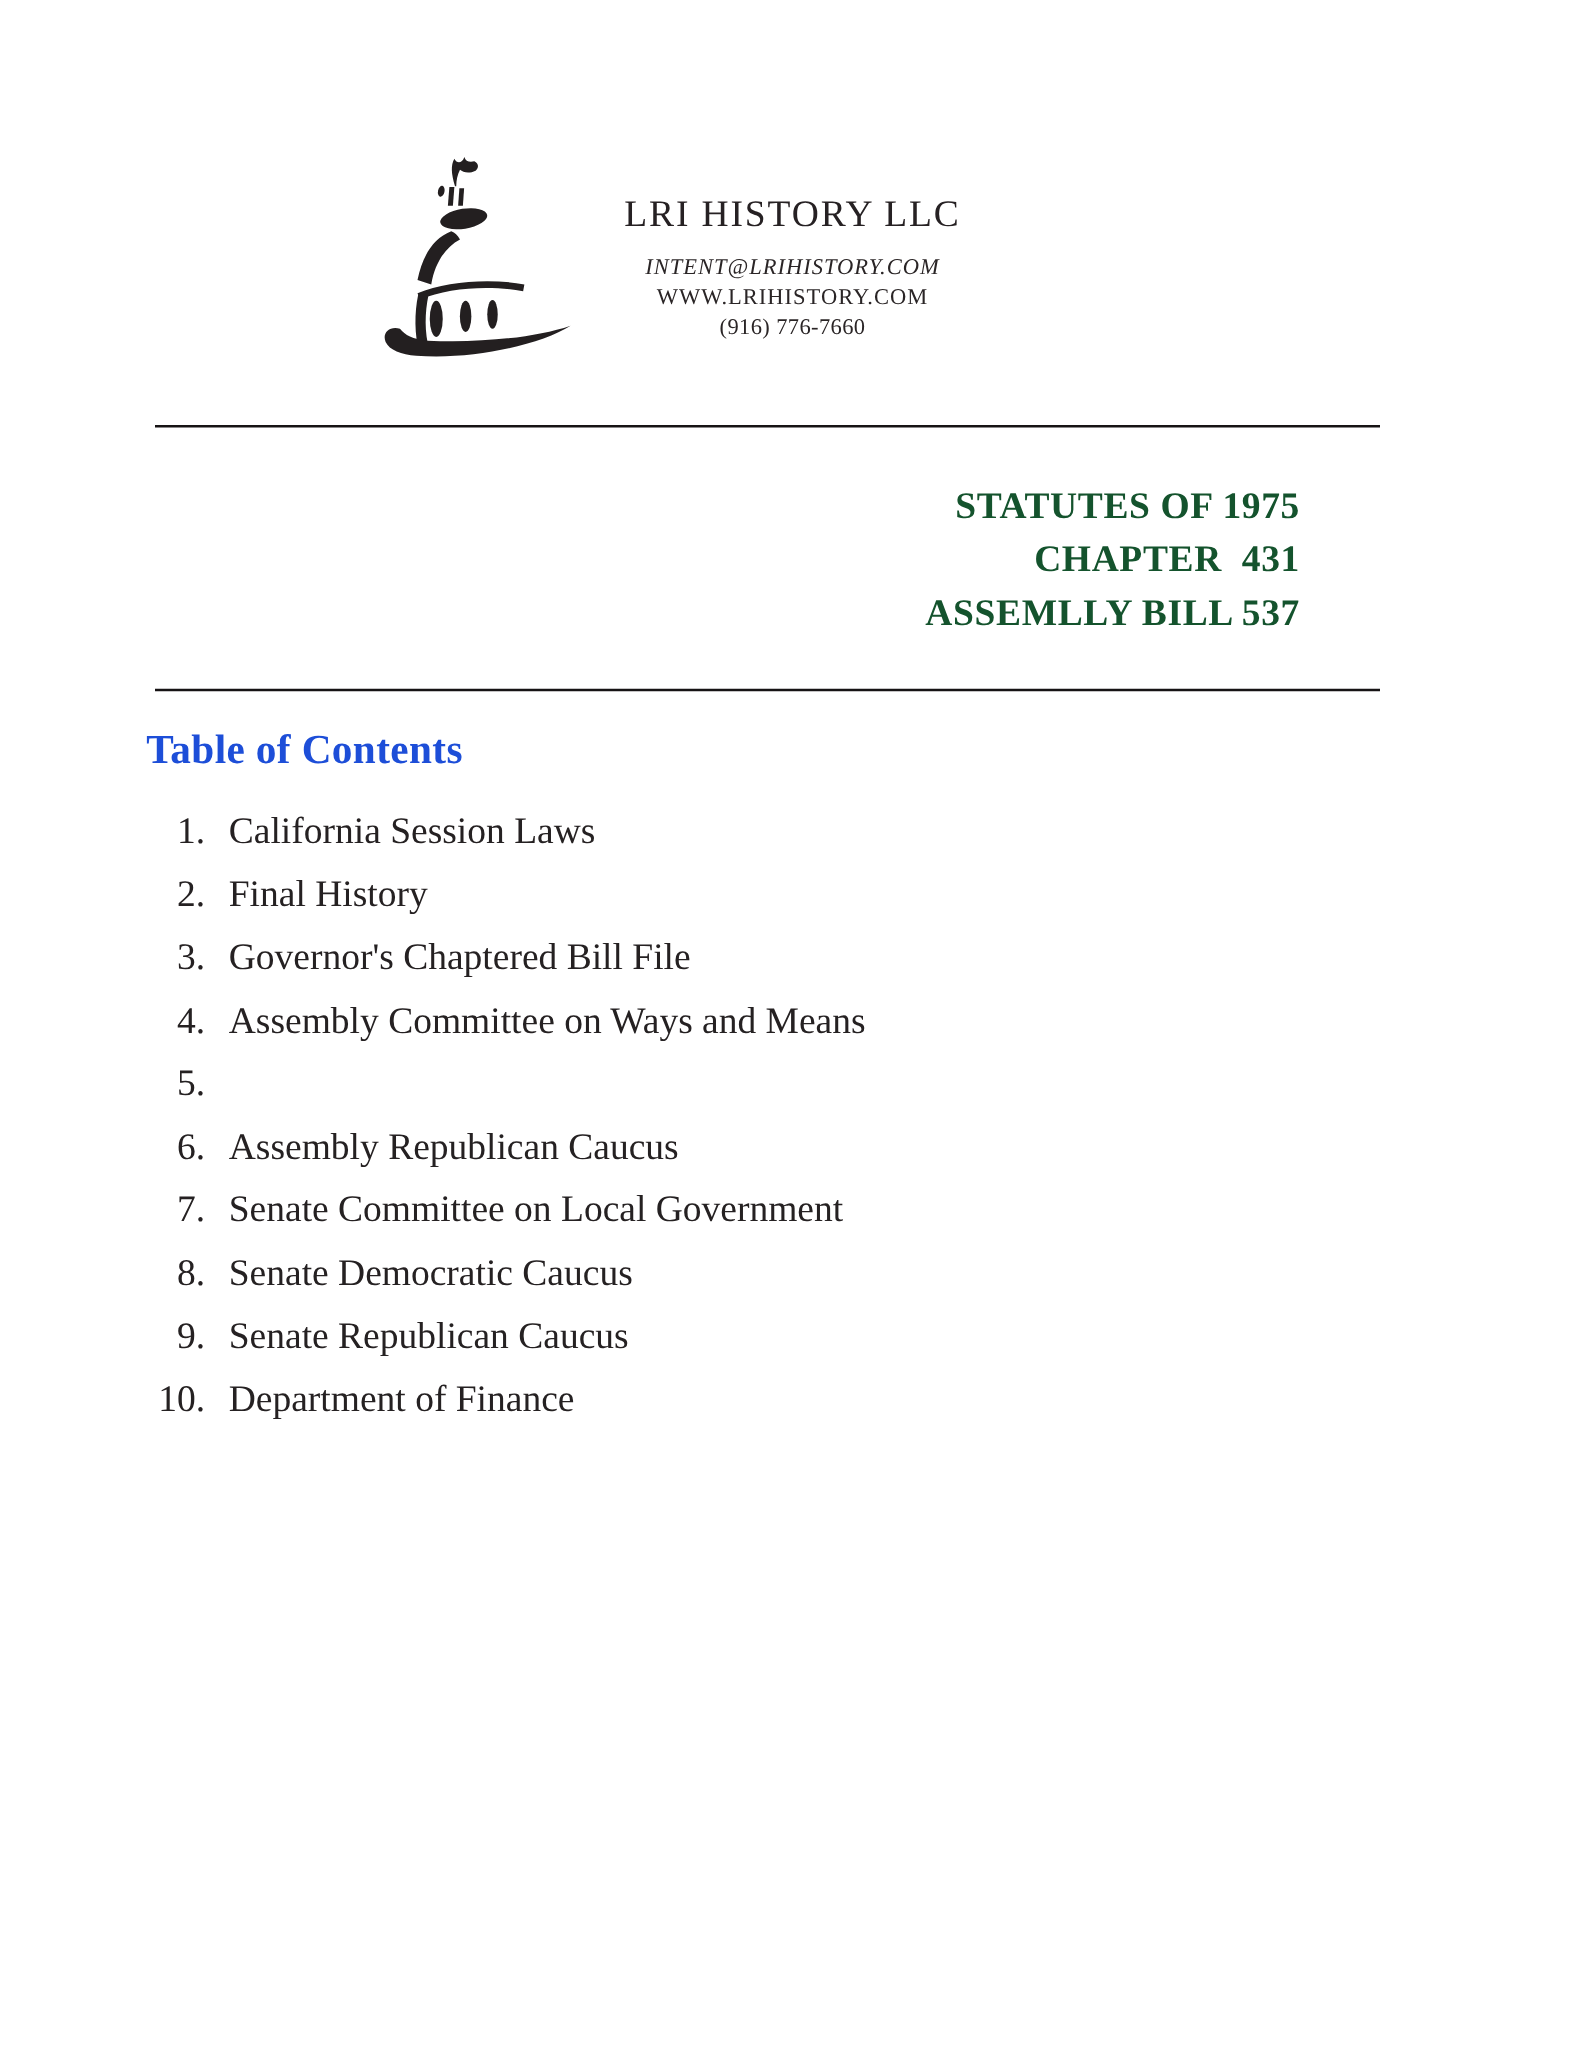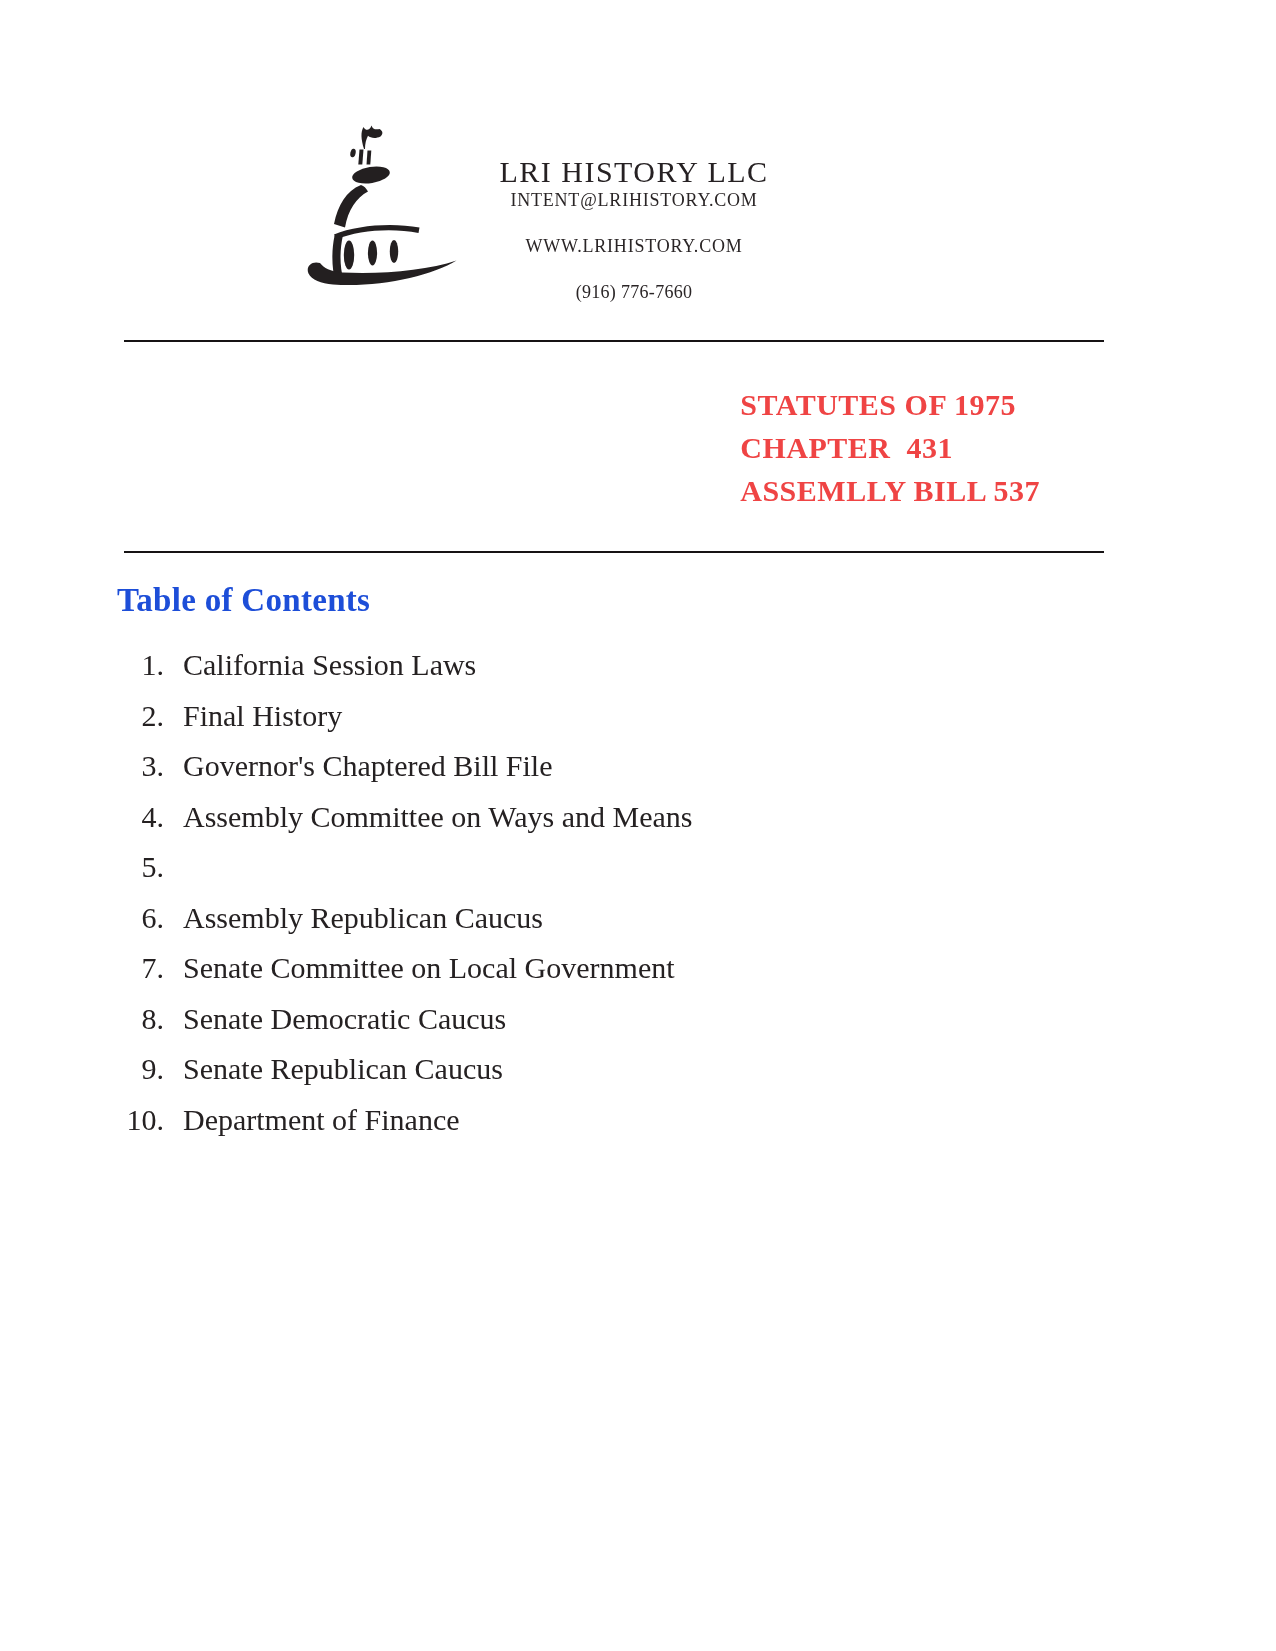--- a/index.html
+++ b/index.html
@@ -37,47 +37,48 @@
     line-height: 33px;
     letter-spacing: 1.5px;
     color: #262123;
     white-space: nowrap;
   }
   .brand-line {
     font-size: 18px;
     line-height: 20px;
     letter-spacing: 0.8px;
     color: #2a2526;
-    margin-top: 26px;
+    margin-top: 4px;
     white-space: nowrap;
   }
-  .brand-line.first { margin-top: 2px; }
+  .brand-line.first { margin-top: 15px; font-style: italic; }
   .brand-line.phone { letter-spacing: 0.3px; }
 
   
   .rule {
     position: absolute;
     left: 124px;
     width: 980px;
     height: 2px;
     background: #161314;
   }
   .rule.top { top: 340px; }
   .rule.bottom { top: 551px; }
 
   
   .doc-info {
     position: absolute;
     right: 236px;
     top: 383px;
+    text-align: right;
     font-weight: bold;
     font-size: 30px;
     line-height: 43px;
     letter-spacing: 0.5px;
-    color: #ef4444;
+    color: #14532d;
   }
   .doc-info .doc-line { white-space: pre; }
 
   
   .toc-title {
     position: absolute;
     left: 117px;
     top: 582px;
     font-weight: bold;
     font-size: 33px;

